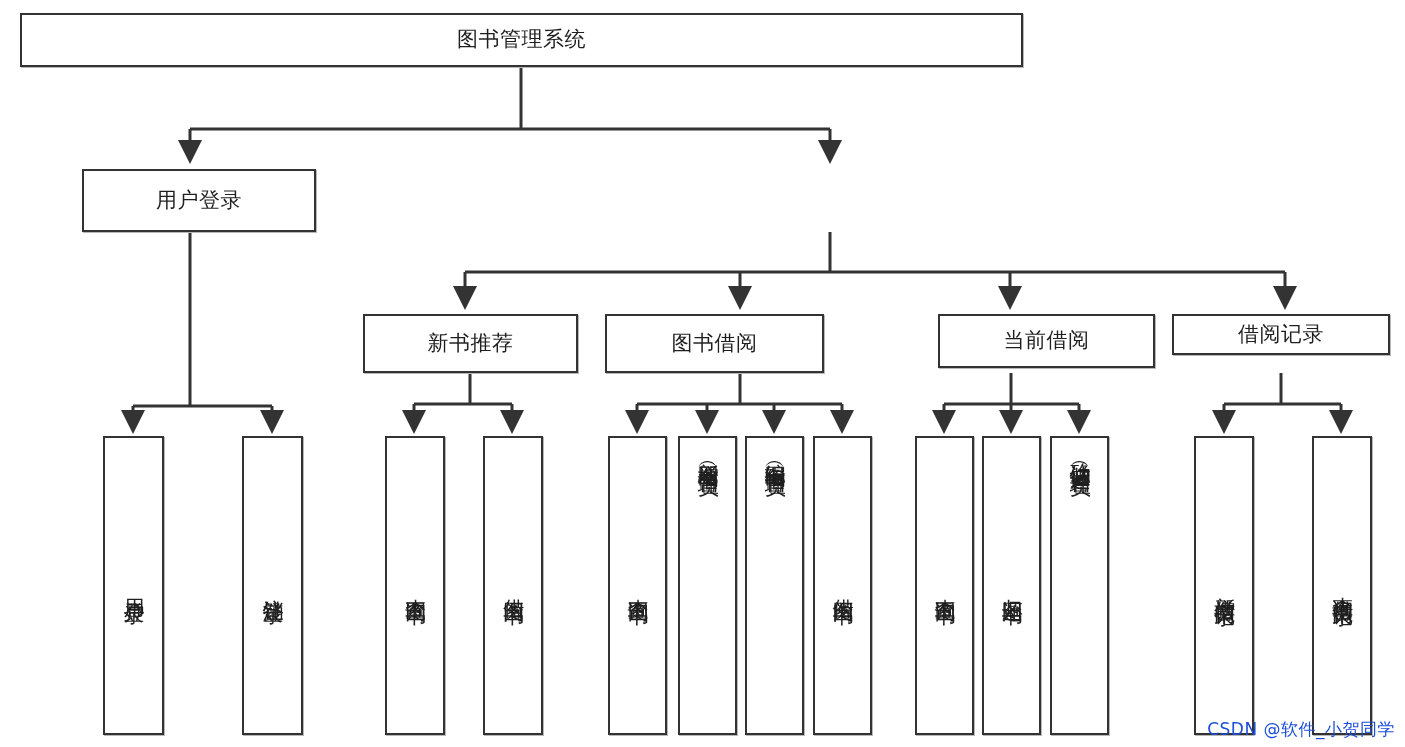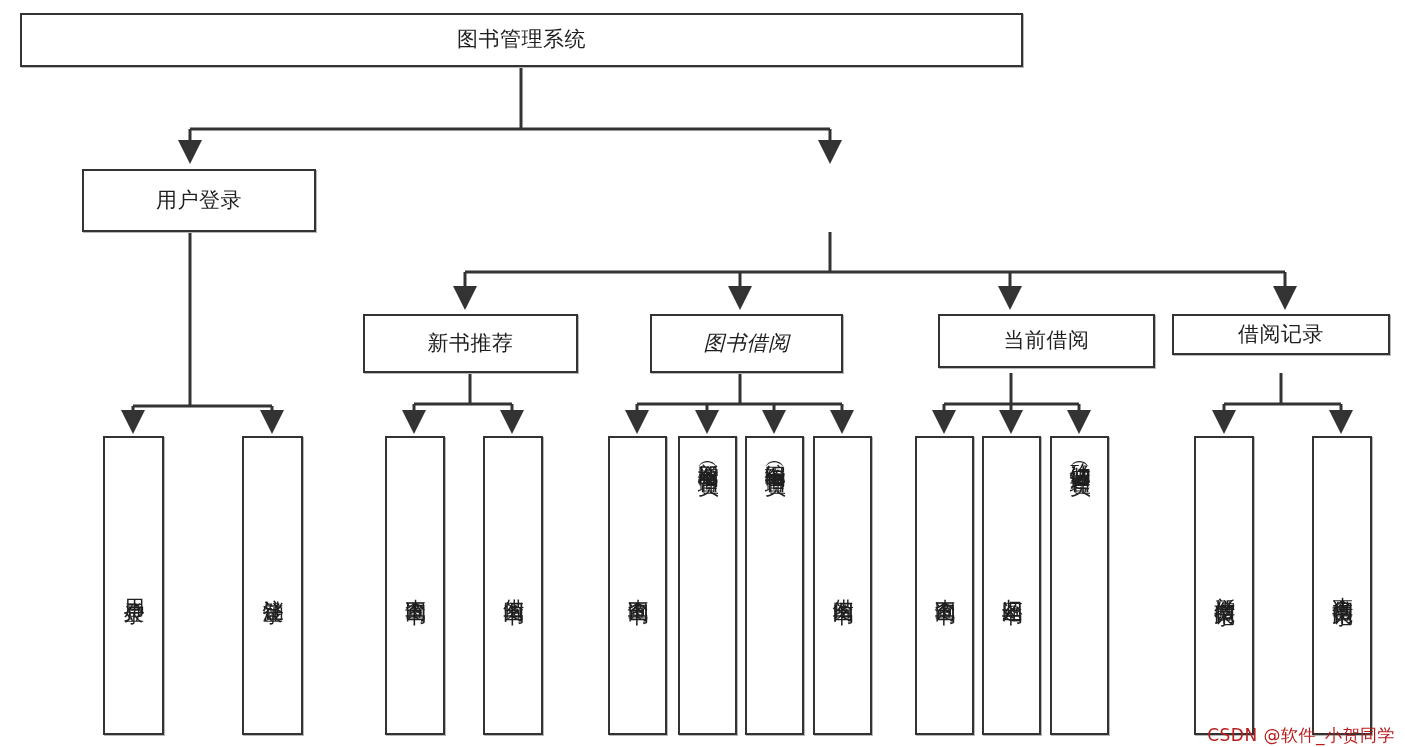--- a/index.html
+++ b/index.html
@@ -54,23 +54,23 @@
     font-size: 21px;
     max-height: 100%;
   }
   .node.vertical.centered {
     align-items: center;
     padding-top: 0;
   }
   .watermark {
     position: absolute;
     right: 10px;
-    bottom: 0;
+    bottom: 6px;
     font-size: 17px;
-    color: #b91c1c;
+    color: #1d4ed8;
     letter-spacing: 0.5px;
     white-space: nowrap;
     pointer-events: none;
     margin-top: 8px;
   }
 </style>
 </head>
 <body>
 
 <div id="diagram-root">
@@ -129,21 +129,21 @@
     <span class="node-label">图书管理系统</span>
   </div>
 
   <div class="node" style="left:82px; top:169px; width:234px; height:63px;">
     <span class="node-label">用户登录</span>
   </div>
 
   <div class="node" style="left:363px; top:314px; width:215px; height:59px;text-align:center;">
     <span class="node-label">新书推荐</span>
   </div>
-  <div class="node" style="left:650px; top:314px; width:193px; height:59px;font-style:italic;">
+  <div class="node" style="left:605px; top:314px; width:219px; height:59px;">
     <span class="node-label">图书借阅</span>
   </div>
   <div class="node" style="left:903px; top:314px; width:217px; height:54px;margin-left:35px;">
     <span class="node-label">当前借阅</span>
   </div>
   <div class="node" style="left:1172px; top:314px; width:218px; height:41px;">
     <span class="node-label">借阅记录</span>
   </div>
 
   <div class="node vertical centered" style="left:103px; top:436px; width:61px; height:299px;">

